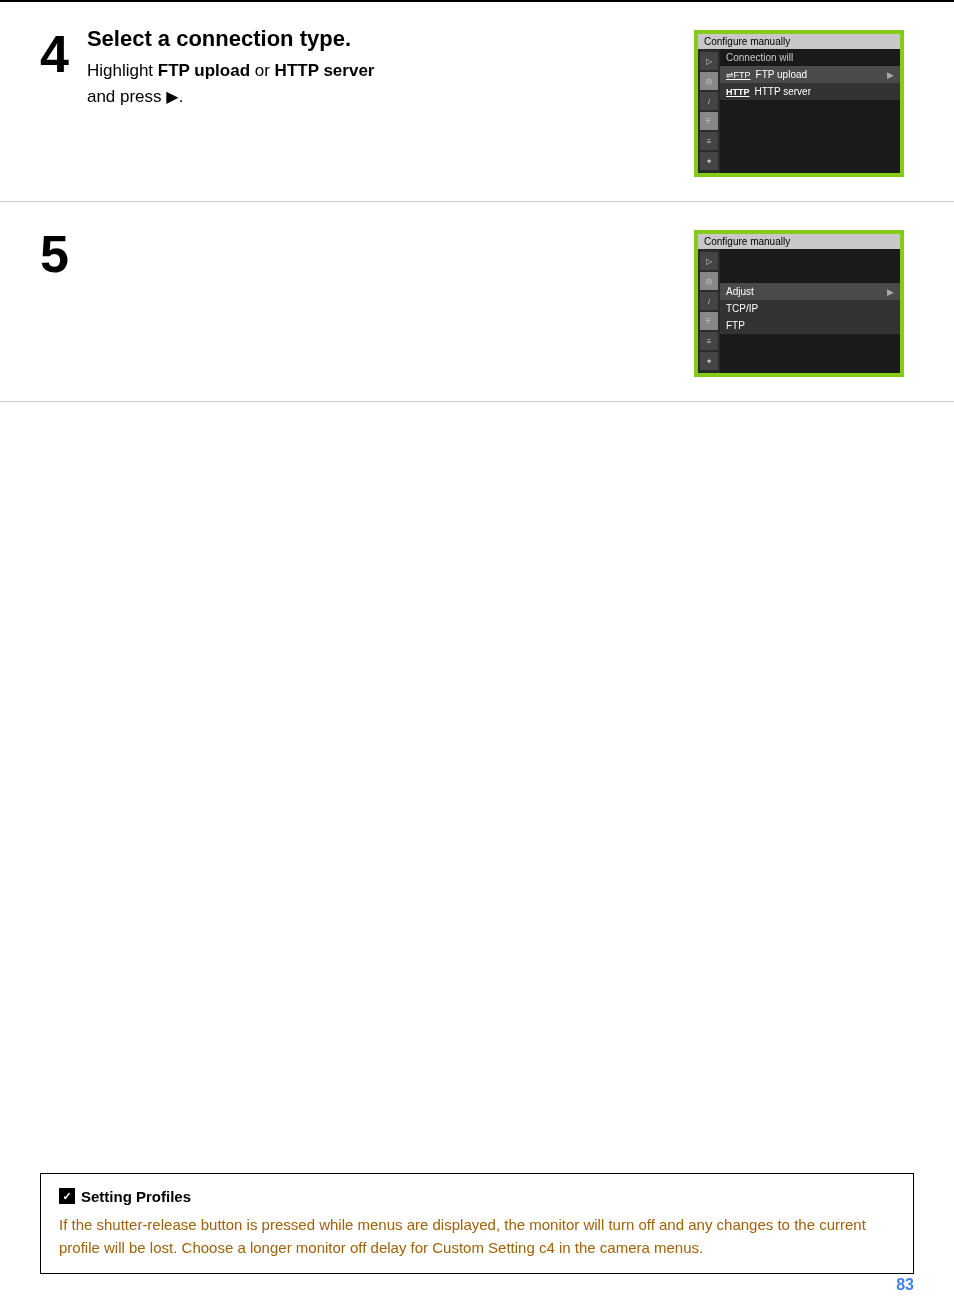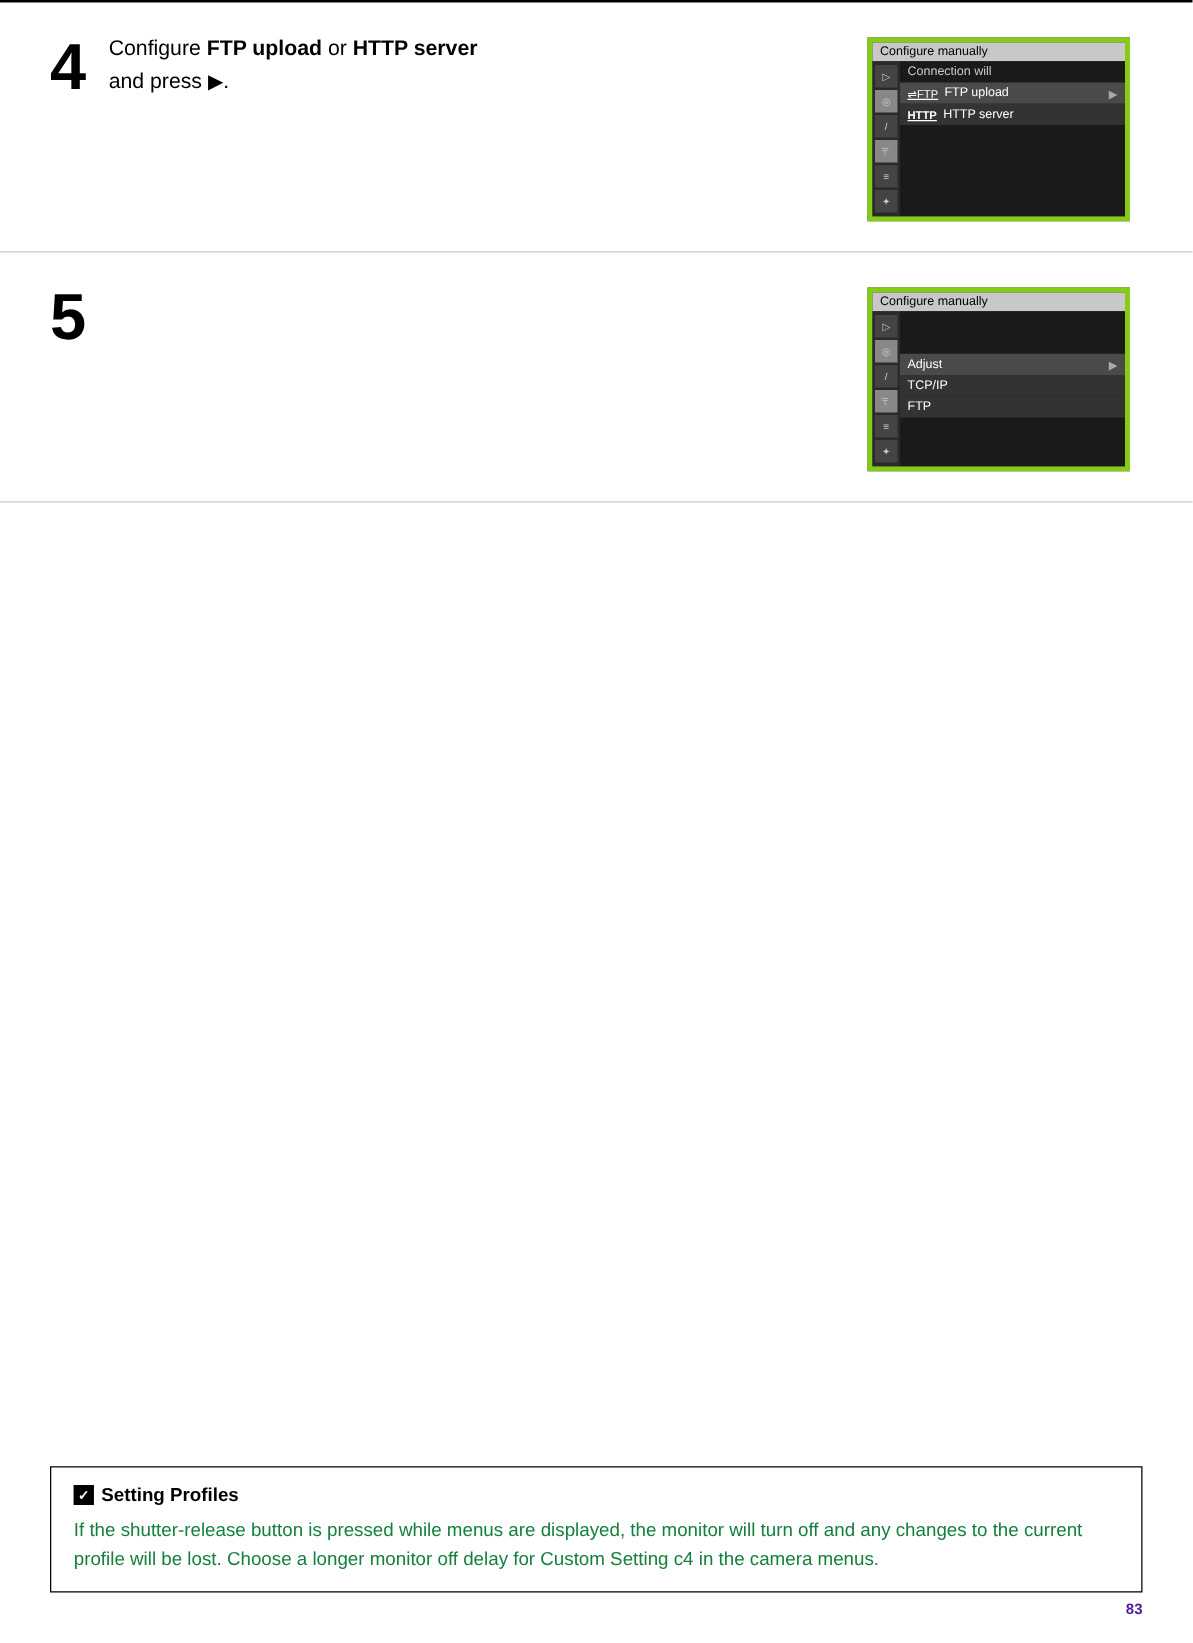--- a/index.html
+++ b/index.html
@@ -213,53 +213,54 @@
       justify-content: center;
       background: #000;
       color: #fff;
       font-size: 11px;
     }
 
     .note-text {
       font-size: 15px;
       font-family: Arial, Helvetica, sans-serif;
       line-height: 1.55;
-      color: #15803d;
+      color: #a16207;
     }
 
     
     .page-number {
       position: absolute;
       bottom: 20px;
       right: 40px;
-      font-size: 12px;
-      font-family: Arial, Helvetica, sans-serif;
-      font-weight: bold;
-      color: #4c1d95;
+      font-size: 16px;
+      font-family: Arial, Helvetica, sans-serif;
+      font-weight: bold;
+      color: #3b82f6;
     }
 
     .step-header {
       display: flex;
       align-items: flex-start;
       margin-bottom: 6px;
     }
   </style>
 </head>
 <body>
 
 <div class="page-container">
   <div class="top-border"></div>
 
   <div class="step-section">
     <div class="step-content">
       <div class="step-header">
         <span class="step-number">4</span>
         <div>
+          <span class="step-title">Select a connection type.</span>
           <p class="step-description">
-            <span>Configure </span><strong>FTP upload</strong><span> or </span><strong>HTTP server</strong><br><span>and press</span> <span class="arrow-right">▶</span>.
+            <span>Highlight </span><strong>FTP upload</strong><span> or </span><strong>HTTP server</strong><br><span>and press</span> <span class="arrow-right">▶</span>.
           </p>
         </div>
       </div>
     </div>
 
     <div class="screenshot-mockup">
       <div class="camera-menu">
         <div class="camera-menu-title">Configure manually</div>
         <div class="camera-menu-sidebar">
           <div class="camera-menu-icons">

